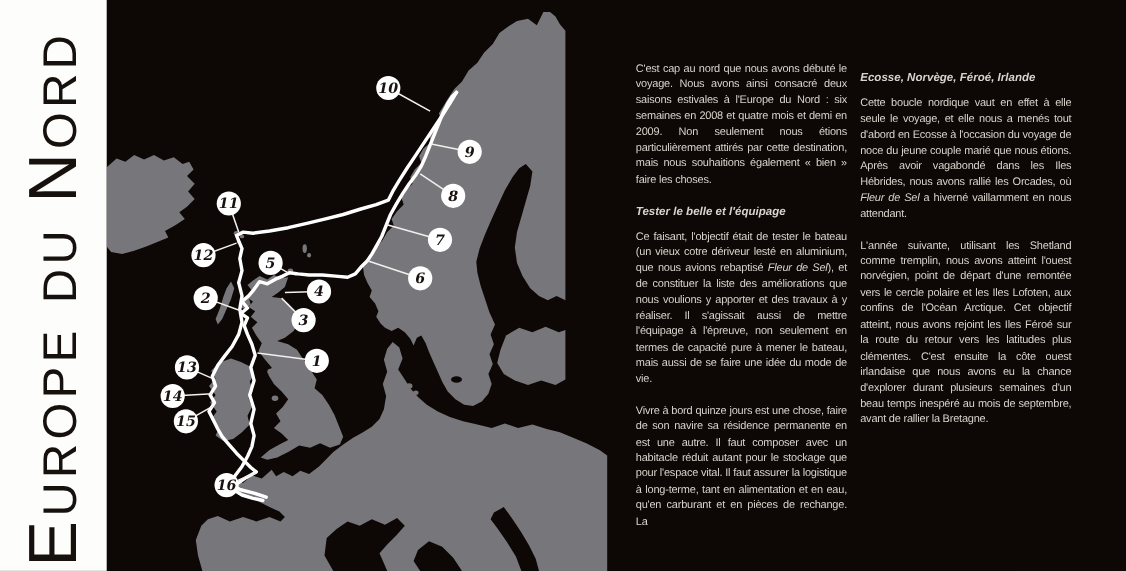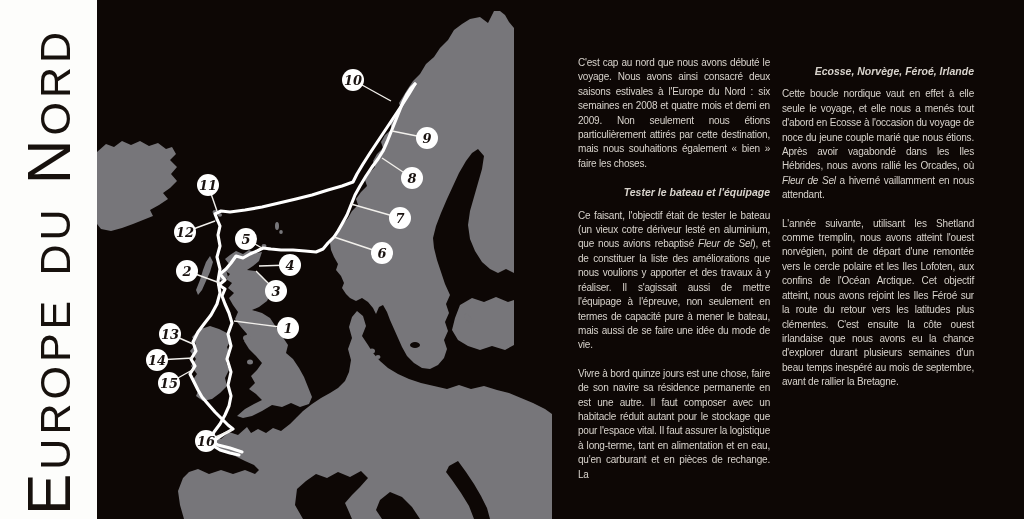--- a/index.html
+++ b/index.html
@@ -18,21 +18,21 @@
   .route{fill:none;stroke:#ffffff;stroke-width:3.1;stroke-linejoin:round;stroke-linecap:round;}
   .leader{stroke:#f2f0ec;stroke-width:1.4;}
   .marker-circle{fill:#ffffff;}
   .marker-num{fill:#191210;font-family:"DejaVu Serif",serif;font-style:italic;font-weight:bold;
         font-size:13px;text-anchor:middle;}
   
   .article-col{position:absolute;top:56px;width:192px;color:#d8d3cc;font-size:10px;
         line-height:14.4px;letter-spacing:-0.2px;text-align:justify;}
   .article-col p{margin:0 0 14px 0;}
   .article-col h3{margin:8px 0 9px 0;font-size:10.5px;font-weight:bold;font-style:italic;
-        text-align:right;letter-spacing:0;}
+        text-align:left;letter-spacing:0;}
   .col-1{left:578px;}
   .col-2{left:782px;}
 </style>
 </head>
 <body>
 
 <div class="page">
 
   <div class="spine">
     <div class="spine-inner">Europe du Nord</div>
@@ -182,21 +182,21 @@
         <g>
           <line class="leader" x1="206" y1="441" x2="232" y2="430"></line>
           <circle class="marker-circle" cx="206" cy="441" r="11" style="fill: rgb(255, 255, 255);"></circle>
           <text class="marker-num" x="206" y="445.5" font-size="12" style="fill: rgb(25, 18, 16);">16</text>
         </g>
       </g>
   </svg>
 
   <div class="article-col col-1" id="col-1">
       <p>C'est cap au nord que nous avons débuté le voyage. Nous avons ainsi consacré deux saisons estivales à l'Europe du Nord : six semaines en 2008 et quatre mois et demi en 2009. Non seulement nous étions particulièrement attirés par cette destination, mais nous souhaitions également « bien » faire les choses.</p>
-      <h3>Tester le bateau et l'équipage</h3>
+      <h3>Tester le belle et l'équipage</h3>
       <p>Ce faisant, l'objectif était de tester le bateau (un vieux cotre dériveur lesté en aluminium, que nous avions rebaptisé <i>Fleur de Sel</i>), et de constituer la liste des améliorations que nous voulions y apporter et des travaux à y réaliser. Il s'agissait aussi de mettre l'équipage à l'épreuve, non seulement en termes de capacité pure à mener le bateau, mais aussi de se faire une idée du mode de vie.</p>
       <p>Vivre à bord quinze jours est une chose, faire de son navire sa résidence permanente en est une autre. Il faut composer avec un habitacle réduit autant pour le stockage que pour l'espace vital. Il faut assurer la logistique à long-terme, tant en alimentation et en eau, qu'en carburant et en pièces de rechange. La</p>
     </div>
   <div class="article-col col-2" id="col-2">
       <h3>Ecosse, Norvège, Féroé, Irlande</h3>
       <p>Cette boucle nordique vaut en effet à elle seule le voyage, et elle nous a menés tout d'abord en Ecosse à l'occasion du voyage de noce du jeune couple marié que nous étions. Après avoir vagabondé dans les Iles Hébrides, nous avons rallié les Orcades, où <i>Fleur de Sel</i> a hiverné vaillamment en nous attendant.</p>
       <p>L'année suivante, utilisant les Shetland comme tremplin, nous avons atteint l'ouest norvégien, point de départ d'une remontée vers le cercle polaire et les Iles Lofoten, aux confins de l'Océan Arctique. Cet objectif atteint, nous avons rejoint les Iles Féroé sur la route du retour vers les latitudes plus clémentes. C'est ensuite la côte ouest irlandaise que nous avons eu la chance d'explorer durant plusieurs semaines d'un beau temps inespéré au mois de septembre, avant de rallier la Bretagne.</p>
     </div>
 
 </div>

